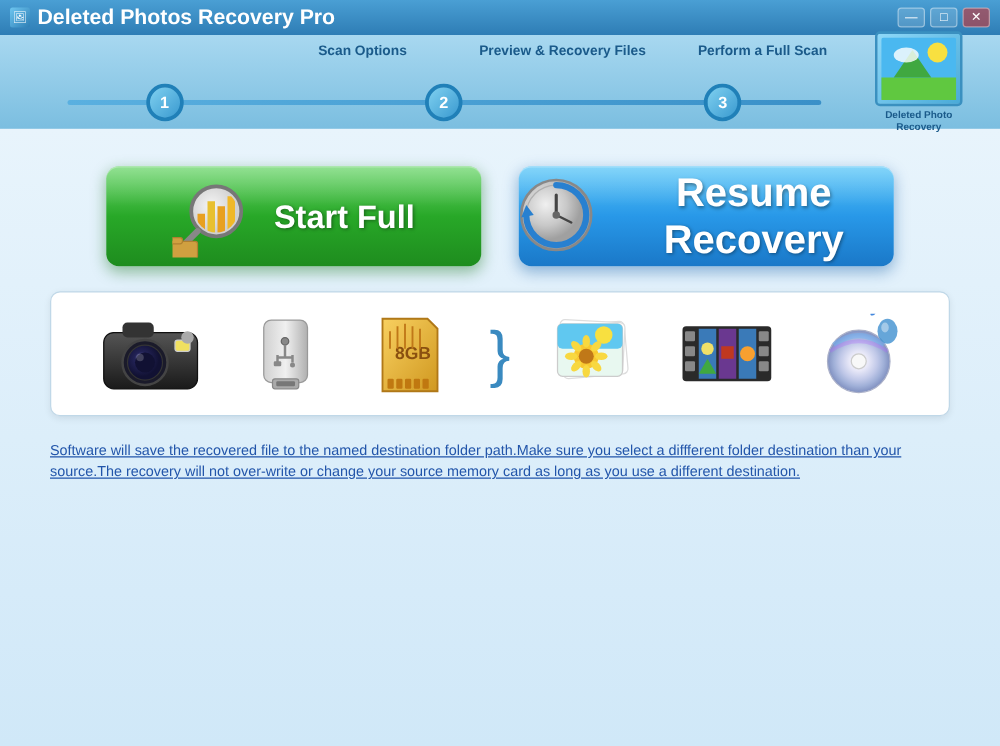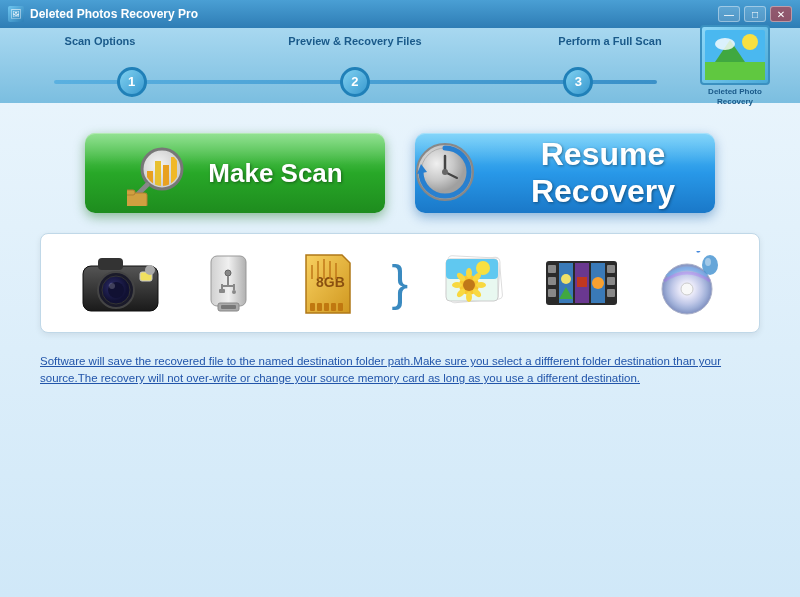--- a/index.html
+++ b/index.html
@@ -32,21 +32,21 @@
       background: linear-gradient(135deg, #6ec6f0, #2d7eb5);
       border-radius: 2px;
       display: flex;
       align-items: center;
       justify-content: center;
       font-size: 9px;
       color: white;
     }
     .title-bar-text {
       color: white;
-      font-size: 12px;
+      font-size: 17px;
       font-weight: bold;
     }
     .title-bar-controls {
       display: flex;
       gap: 4px;
     }
     .tb-btn {
       width: 22px;
       height: 16px;
       border: 1px solid rgba(255,255,255,0.4);
@@ -73,21 +73,21 @@
     .step-bar-inner {
       flex: 1;
       display: flex;
       align-items: center;
       flex-direction: column;
       justify-content: center;
     }
     .step-labels {
       display: flex;
       width: 100%;
-      justify-content: space-between;
+      justify-content: flex-end;
       margin-bottom: 20px;
     }
     .step-label {
       font-size: 11px;
       font-weight: bold;
       color: #1a5a8a;
       text-align: center;
       width: 160px;
     }
     .step-track-row {
@@ -385,21 +385,21 @@
           </g>
 
           <line x1="20" y1="44" x2="6" y2="58" stroke="#888" stroke-width="5" stroke-linecap="round"></line>
 
           <g transform="translate(-4, 34)">
             <rect x="2" y="18" width="22" height="14" rx="2" fill="#d0a040" stroke="#b08030" stroke-width="1"></rect>
             <rect x="2" y="15" width="10" height="5" rx="2" fill="#d0a040" stroke="#b08030" stroke-width="1"></rect>
           </g>
         </svg>
       </div>
-      <span class="scan-btn-text">Make Scan</span>
+      <span class="scan-btn-text">Start Full</span>
     </button>
 
     <button class="resume-btn">
       <div class="resume-icon-wrapper">
         
         <svg width="60" height="60" viewBox="0 0 60 60">
           <defs>
             <radialGradient id="clockgrad" cx="35%" cy="35%">
               <stop offset="0%" stop-color="#f0f0f0"></stop>
               <stop offset="60%" stop-color="#c8c8c8"></stop>

